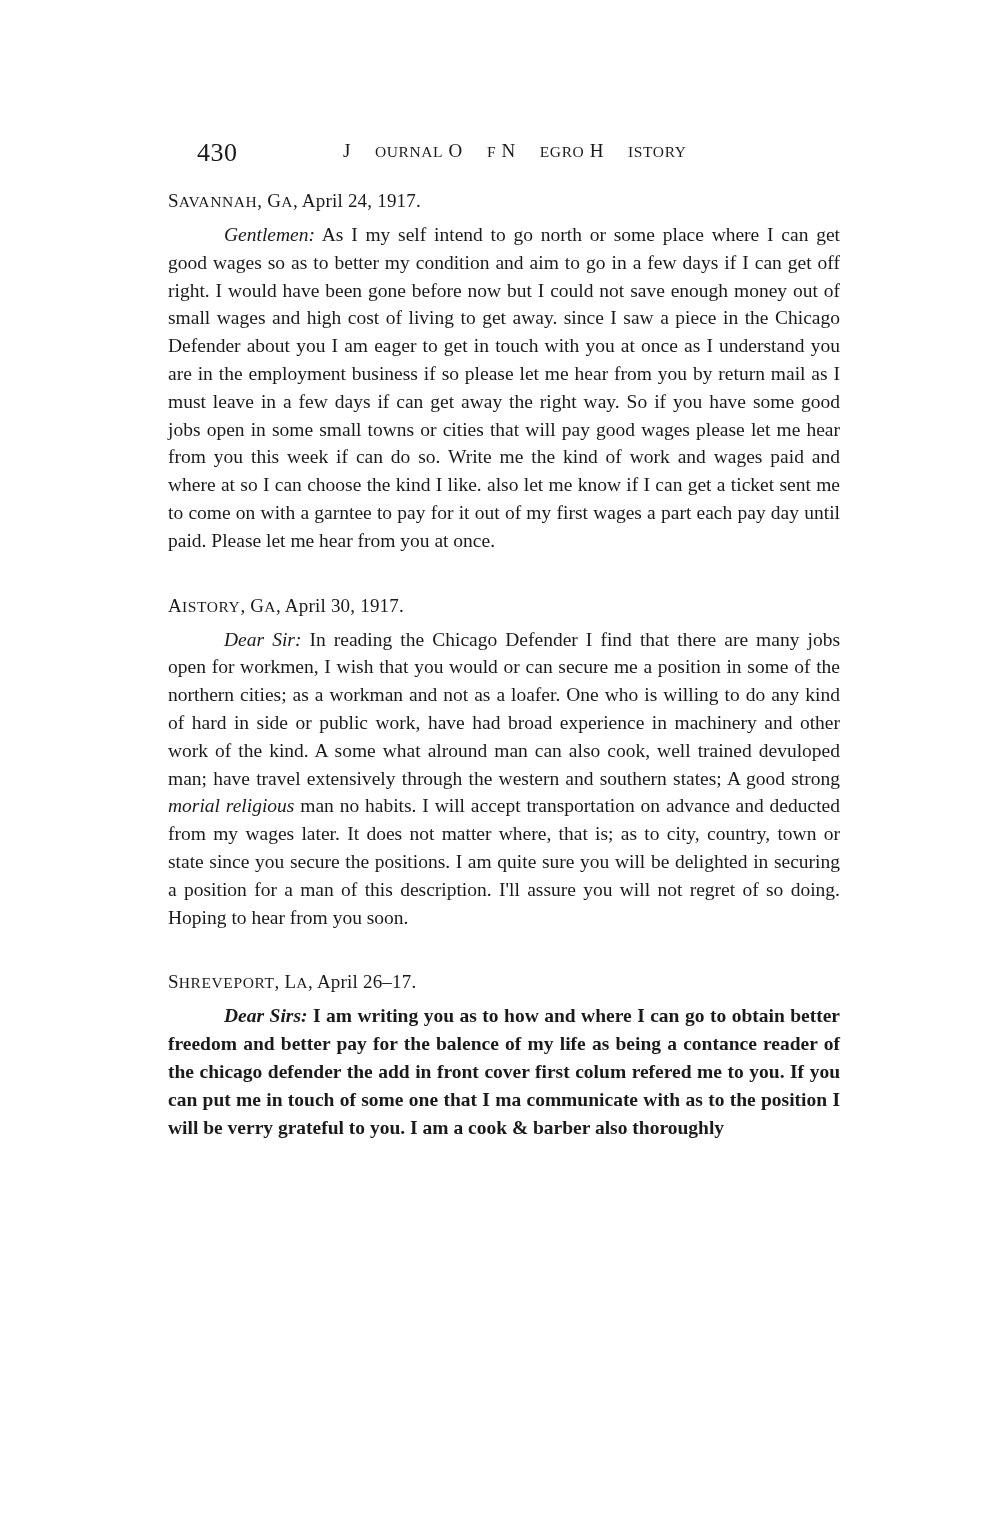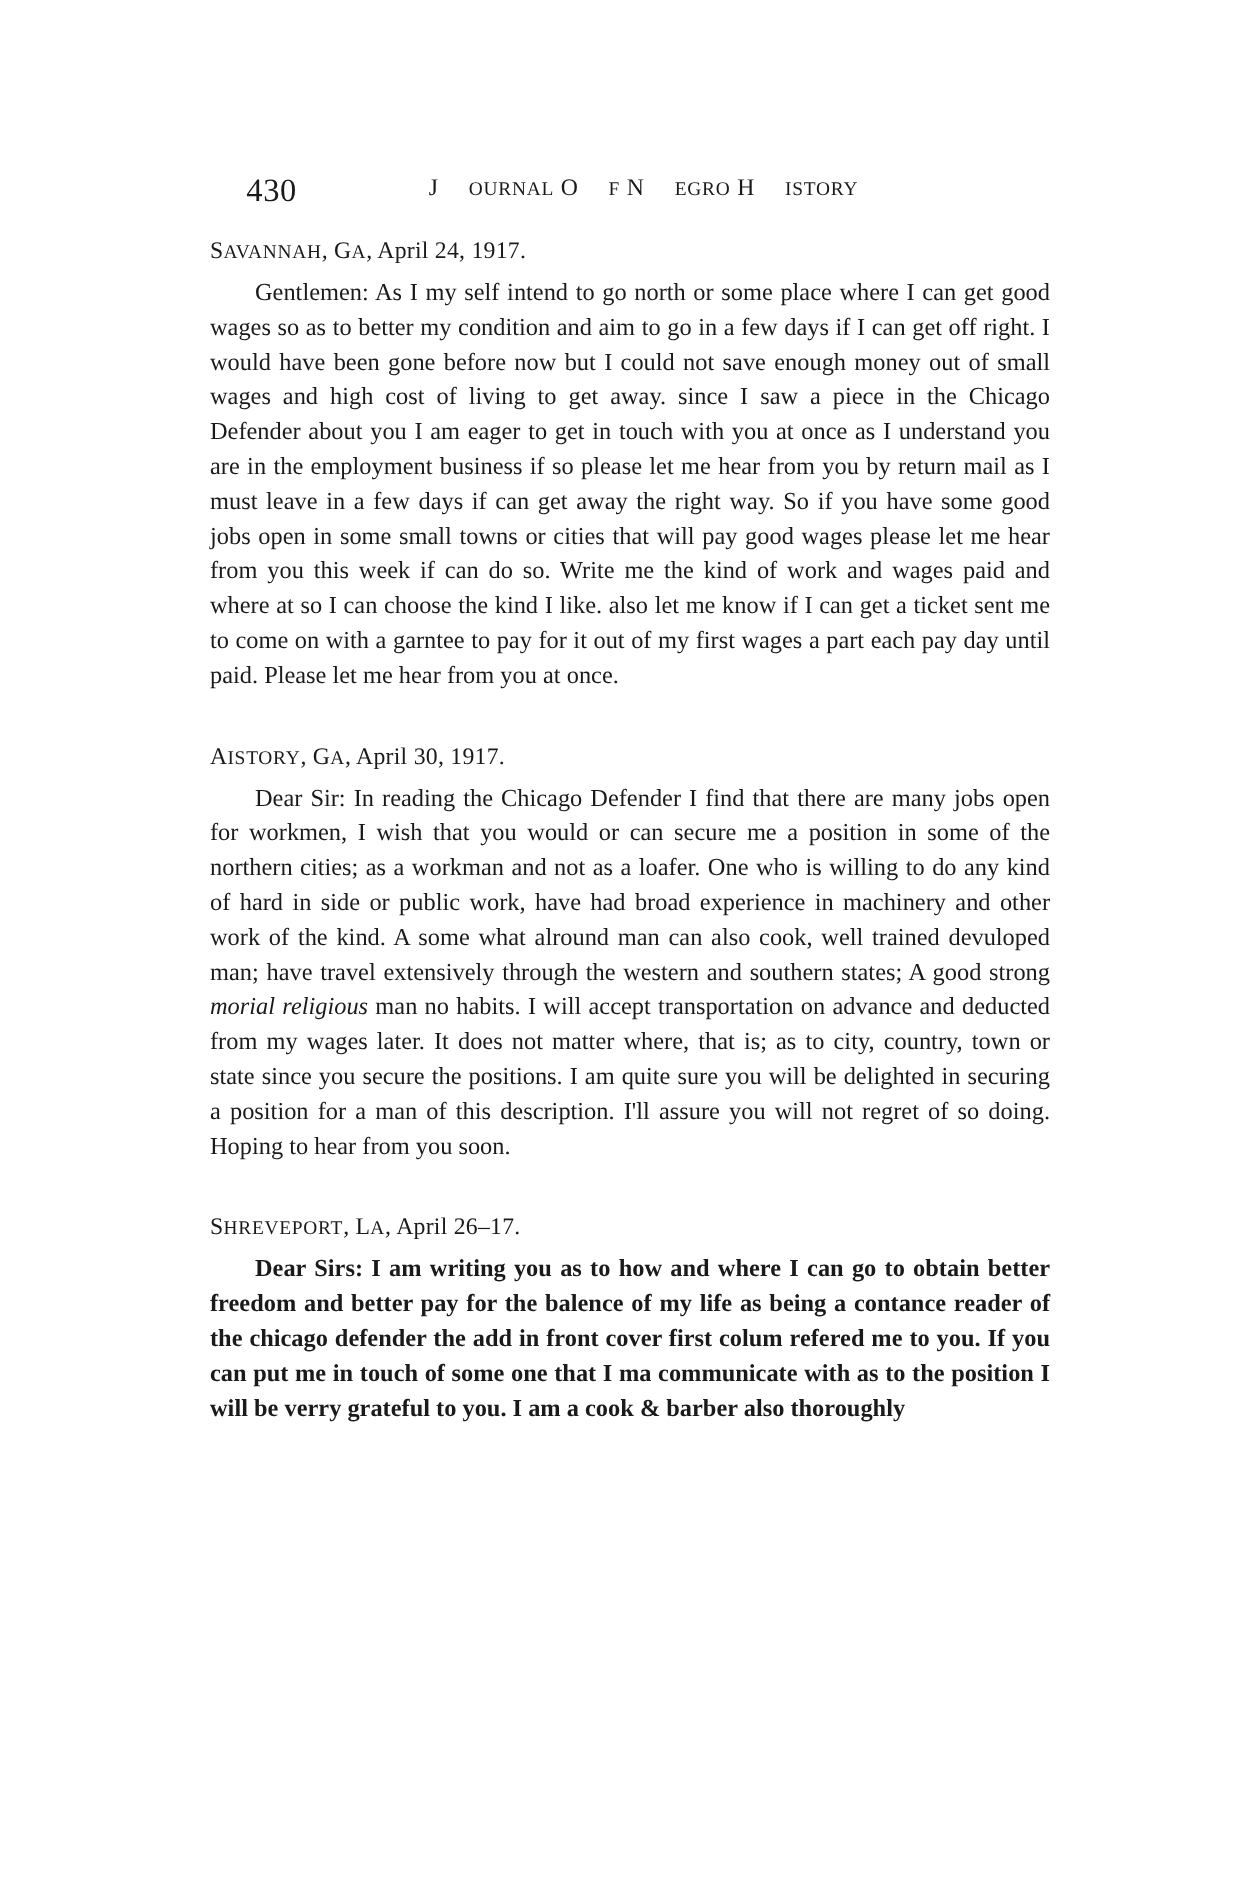--- a/index.html
+++ b/index.html
@@ -68,20 +68,22 @@
   .para {
     font-size: 19.5px;
     line-height: 27.8px;
     text-align: justify;
     text-justify: inter-word;
     margin: 0;
     text-indent: 36px;
     hyphens: none;
   }
   .salutation {
+    font-style: italic;
+    margin-left: 20px;
   }
   em.inline-ital { font-style: italic; }
   .gap-1 { height: 40px; }
   .gap-2 { height: 40px; }
   .letter3 .para { font-weight: bold; }
 </style>
 </head>
 <body>
 
 <div class="page">

